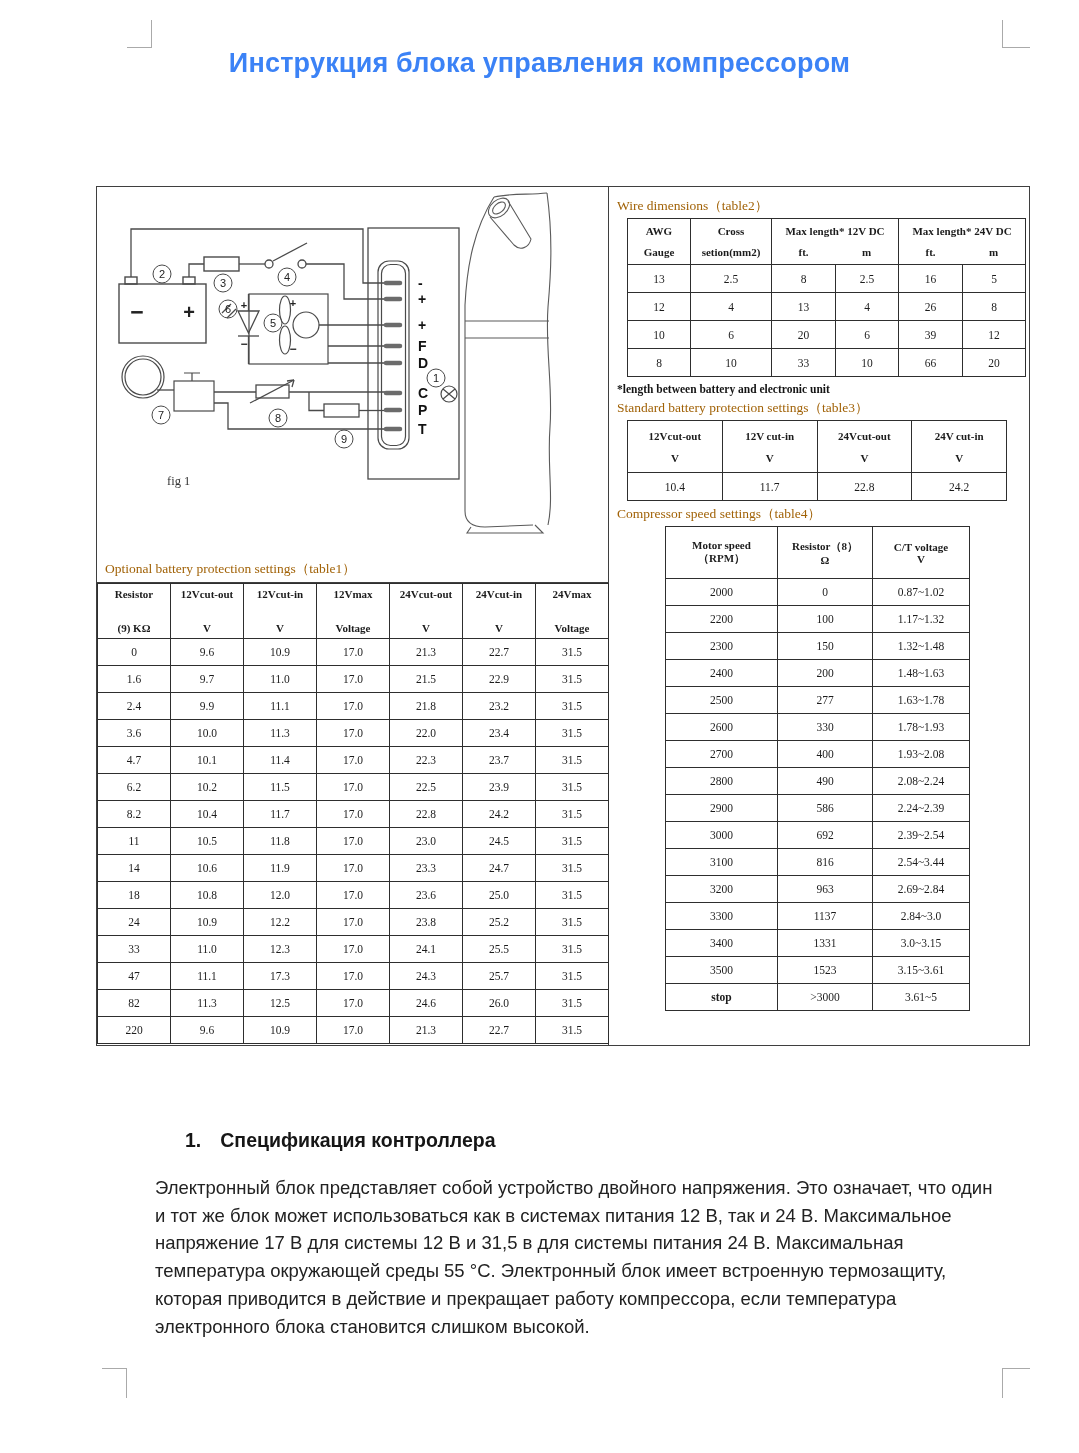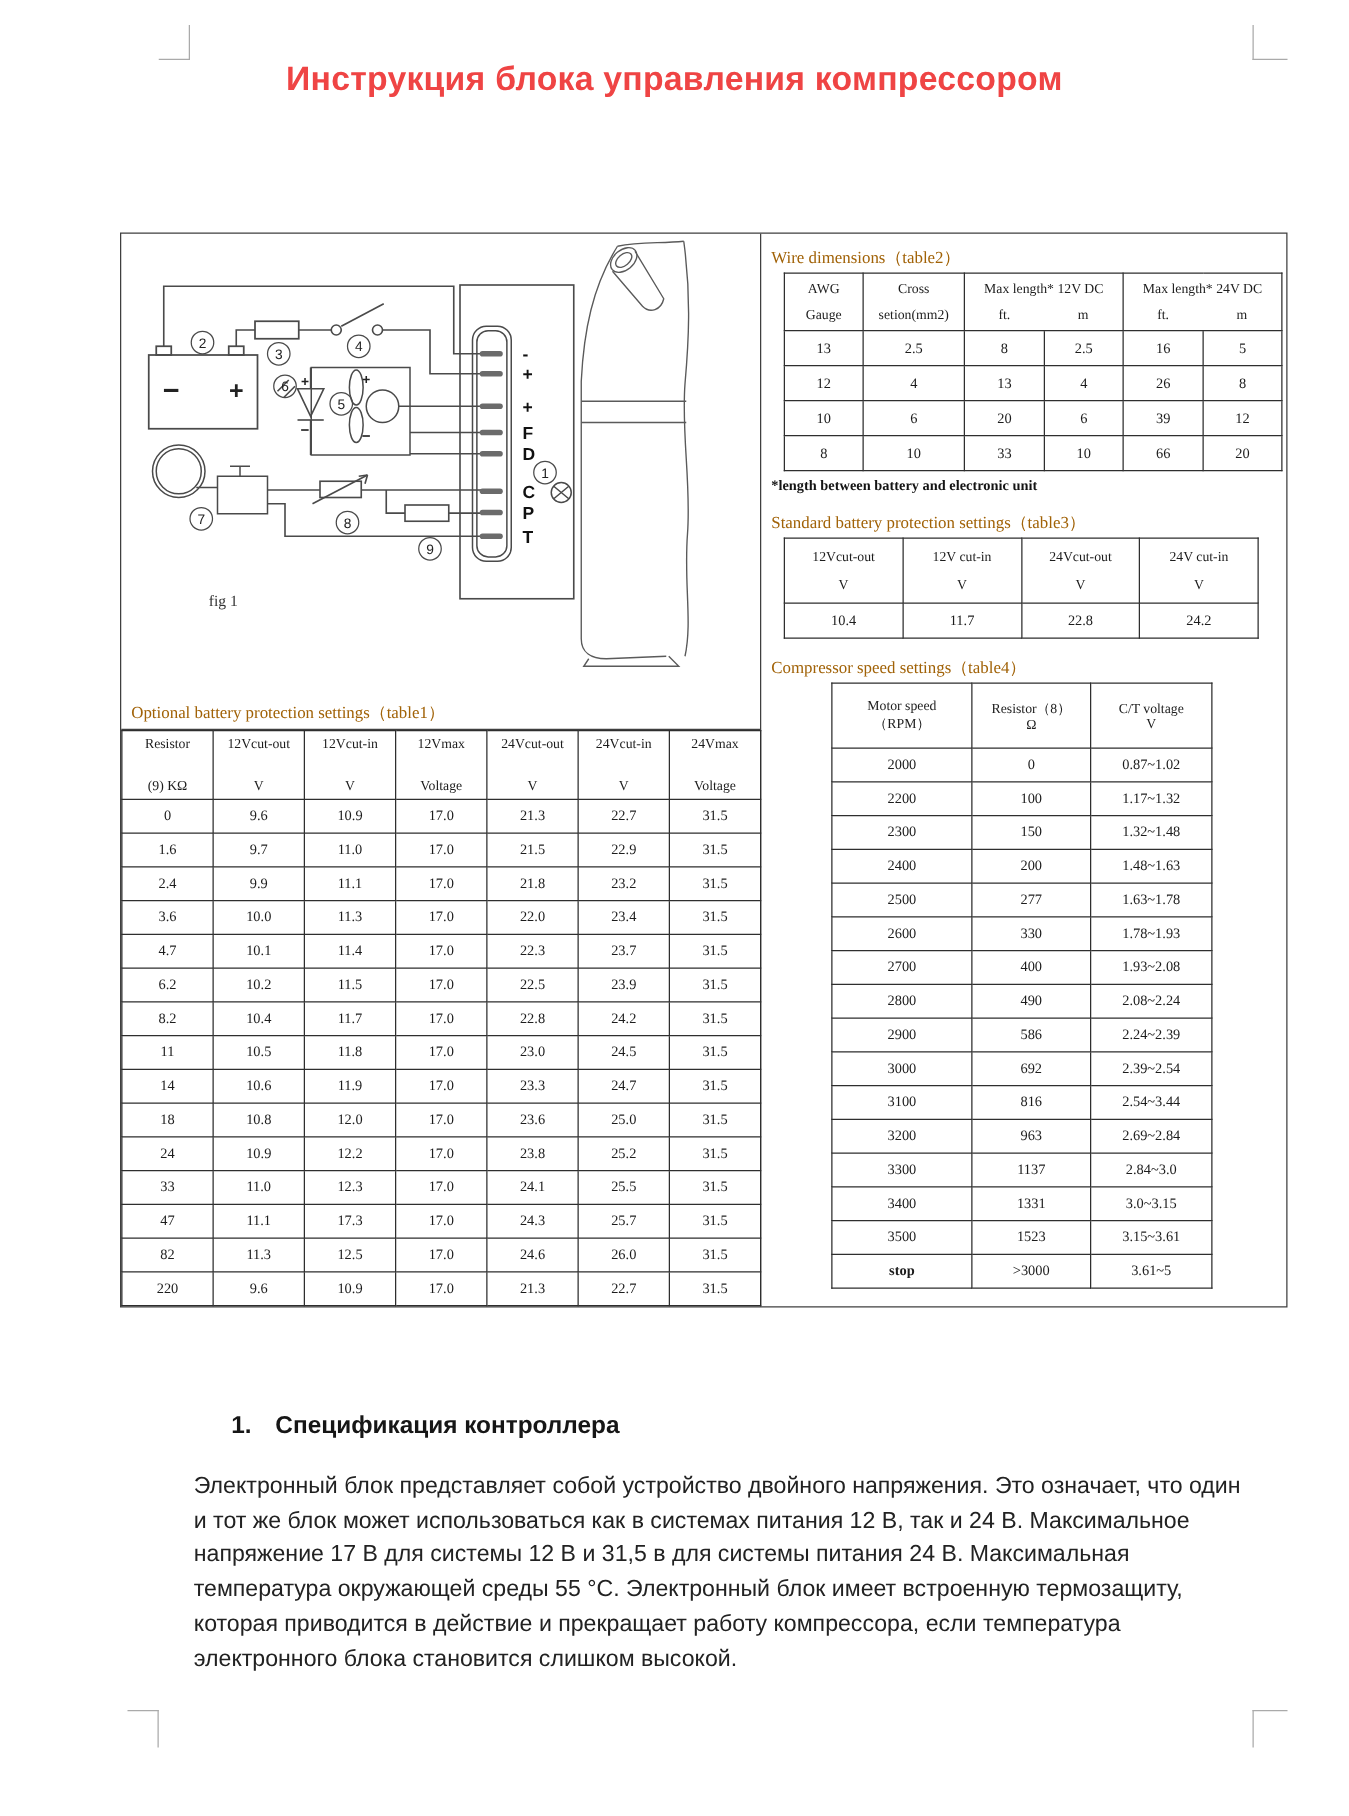--- a/index.html
+++ b/index.html
@@ -8,35 +8,35 @@
         font-family:"Liberation Sans",sans-serif;overflow:hidden}
 
   
   .mark{position:absolute}
   .mark-tl{left:127px;top:20px;width:25px;height:28px;border-right:1.5px solid #aaa;border-bottom:1.5px solid #aaa}
   .mark-tr{left:1002px;top:20px;width:28px;height:28px;border-left:1.5px solid #aaa;border-bottom:1.5px solid #aaa}
   .mark-bl{left:102px;top:1368px;width:25px;height:30px;border-right:1.5px solid #aaa;border-top:1.5px solid #aaa}
   .mark-br{left:1002px;top:1368px;width:28px;height:30px;border-left:1.5px solid #aaa;border-top:1.5px solid #aaa}
 
   .h1{position:absolute;top:48px;left:0;width:100%;text-align:center;
-      font-size:27px;font-weight:700;color:#ef4444;letter-spacing:.2px}
+      font-size:27px;font-weight:700;color:#3b82f6;letter-spacing:.2px}
 
   
   .fig{position:absolute;left:96px;top:186px;width:934px;height:860px;
        border:1.5px solid #3f3f3f;display:flex;font-family:"Liberation Serif",serif}
   .left{width:512px;border-right:1.5px solid #3f3f3f;position:relative;flex:none}
   .right{flex:1;padding-top:6px}
 
   .t-title{font-weight:400;font-size:13.5px;color:#a16207;padding:4px 0 3px 8px}
   .t1-title{border-bottom:1.4px solid #3f3f3f;padding:5px 0 4px 8px}
 
   table{border-collapse:collapse;table-layout:fixed;font-size:11.5px;color:#1c1c1c;
         font-family:"Liberation Serif",serif}
   th,td{border:1px solid #2e2e2e;text-align:center;vertical-align:middle;padding:0}
-  thead th{font-weight:400;font-size:11px}
+  thead th{font-weight:700;font-size:11px}
 
   .t1{width:512px}
   .t1 thead th{height:55px}
   .t1 th div:first-child{margin-bottom:22px}
   .t1 td{height:27px}
 
   .t2{width:398px;margin-left:18px}
   .t2 thead th{height:46px}
   .t2 th .hl{margin-bottom:9px}
   .t2 td{height:28px}
@@ -49,21 +49,21 @@
   .t3 thead th{height:52px}
   .t3 th div:first-child{margin-bottom:10px}
   .t3 td{height:28px}
 
   .t4{width:304px;margin-left:56px}
   .t4 thead th{height:52px}
   .t4 th div:first-child{}
   .t4 td{height:27px}
   .t4 tbody tr:last-child td:first-child{font-weight:700}
 
-  .mt10{margin-top:10px}
+  .mt10{}
 
   
   .sec-h{position:absolute;left:185px;top:1129px;font-size:19.5px;font-weight:700;color:#161616}
   .sec-h .num{margin-right:19px}
   .sec-p{position:absolute;left:155px;top:1174px;width:852px;font-size:18.5px;
          line-height:27.7px;color:#222;text-align:left}
 
   svg text{font-family:"Liberation Sans",sans-serif}
   .svg-serif{font-family:"Liberation Serif",serif}
 </style>

